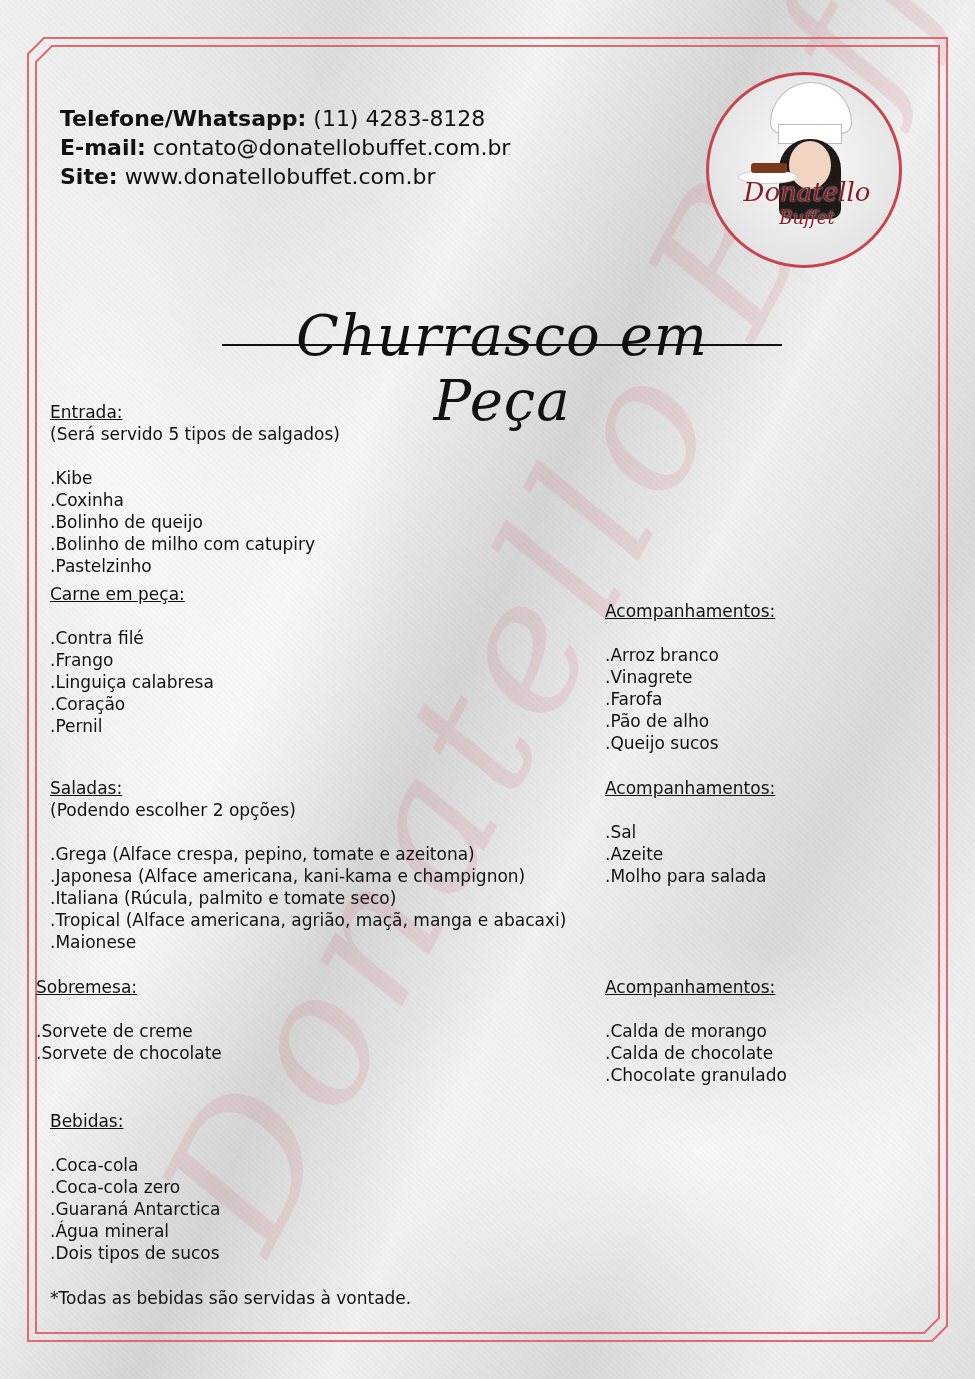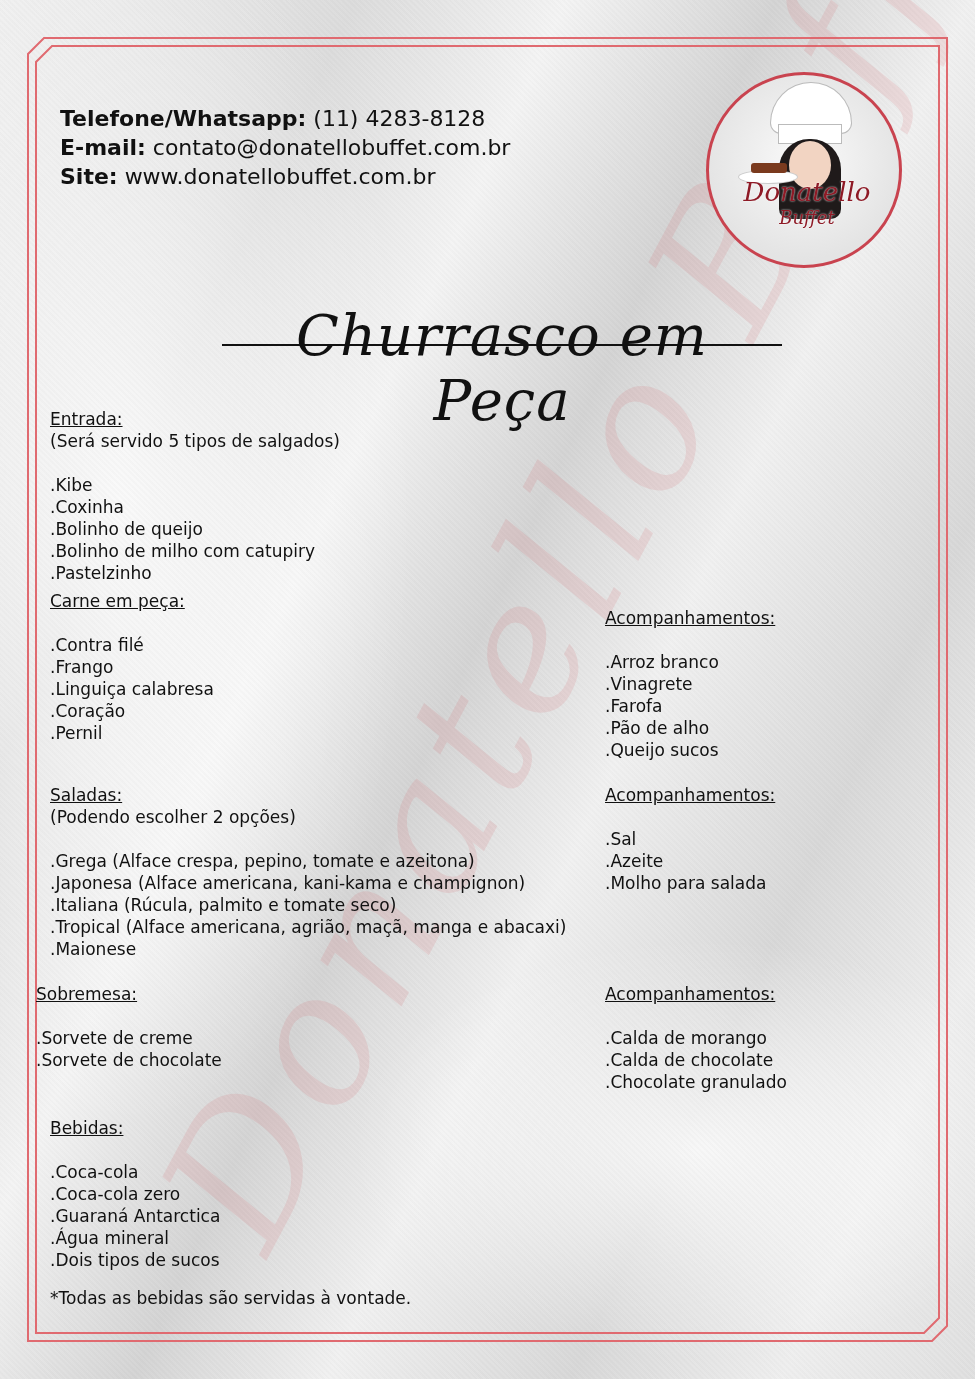--- a/index.html
+++ b/index.html
@@ -64,21 +64,21 @@
       position: absolute; left: 222px; top: 262px; width: 560px; text-align: center;
       font-family: "DejaVu Serif", serif; font-style: italic; font-size: 56px; color: #111;
       letter-spacing: 1px;
       margin-top: 41px;
     }
     .title-rule { position: absolute; left: 222px; top: 344px; width: 560px; height: 2px; background: #111; }
     .col {
       position: absolute;
       font-family: "DejaVu Sans", sans-serif; font-size: 17px; line-height: 22px; color: #111;
     }
-    .col .h { text-decoration: underline; margin-top: 7px; }
+    .col .h { text-decoration: underline; }
     .col .gap { height: 22px; }
     .note { position: absolute; left: 50px; top: 1287px; font-family: "DejaVu Sans", sans-serif; font-size: 17px; }
   </style>
 </head>
 <body>
 
 <div class="bg"></div>
 
 <svg class="frame" width="975" height="1379">
   <polygon points="44,38 947,38 947,1326 932,1341 28,1341 28,54" fill="none" stroke="#e06a70" stroke-width="2"></polygon>

